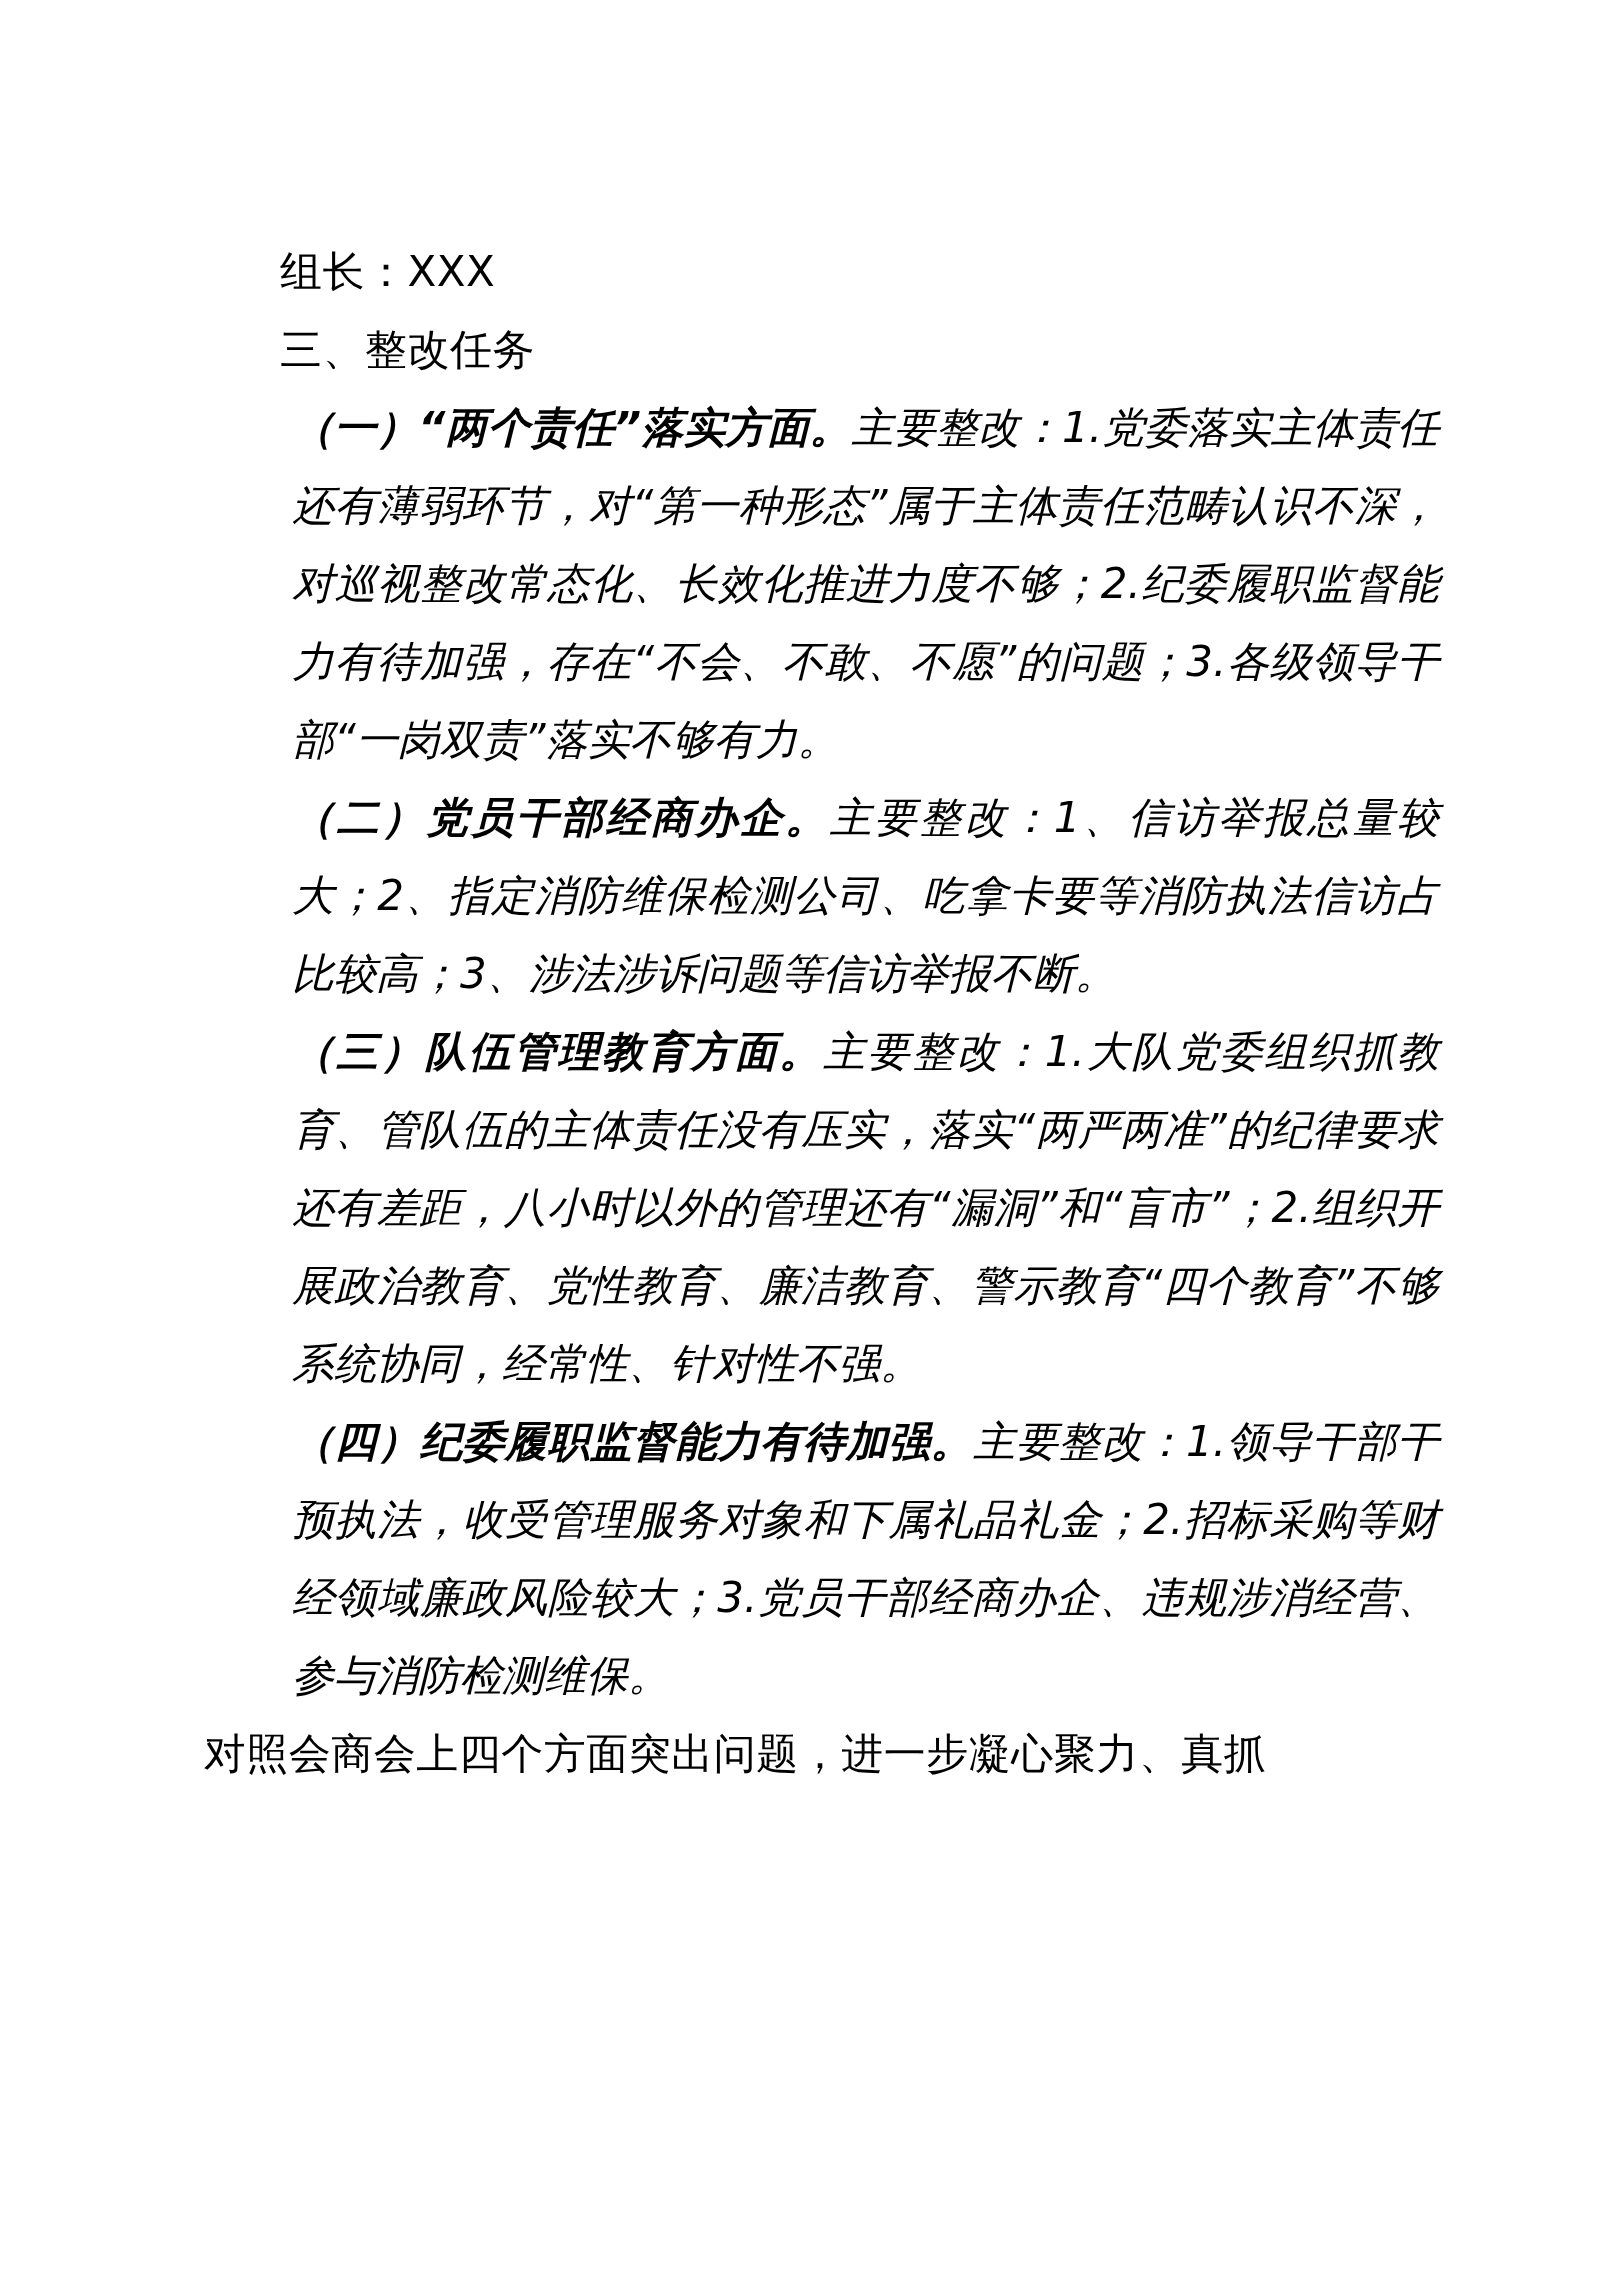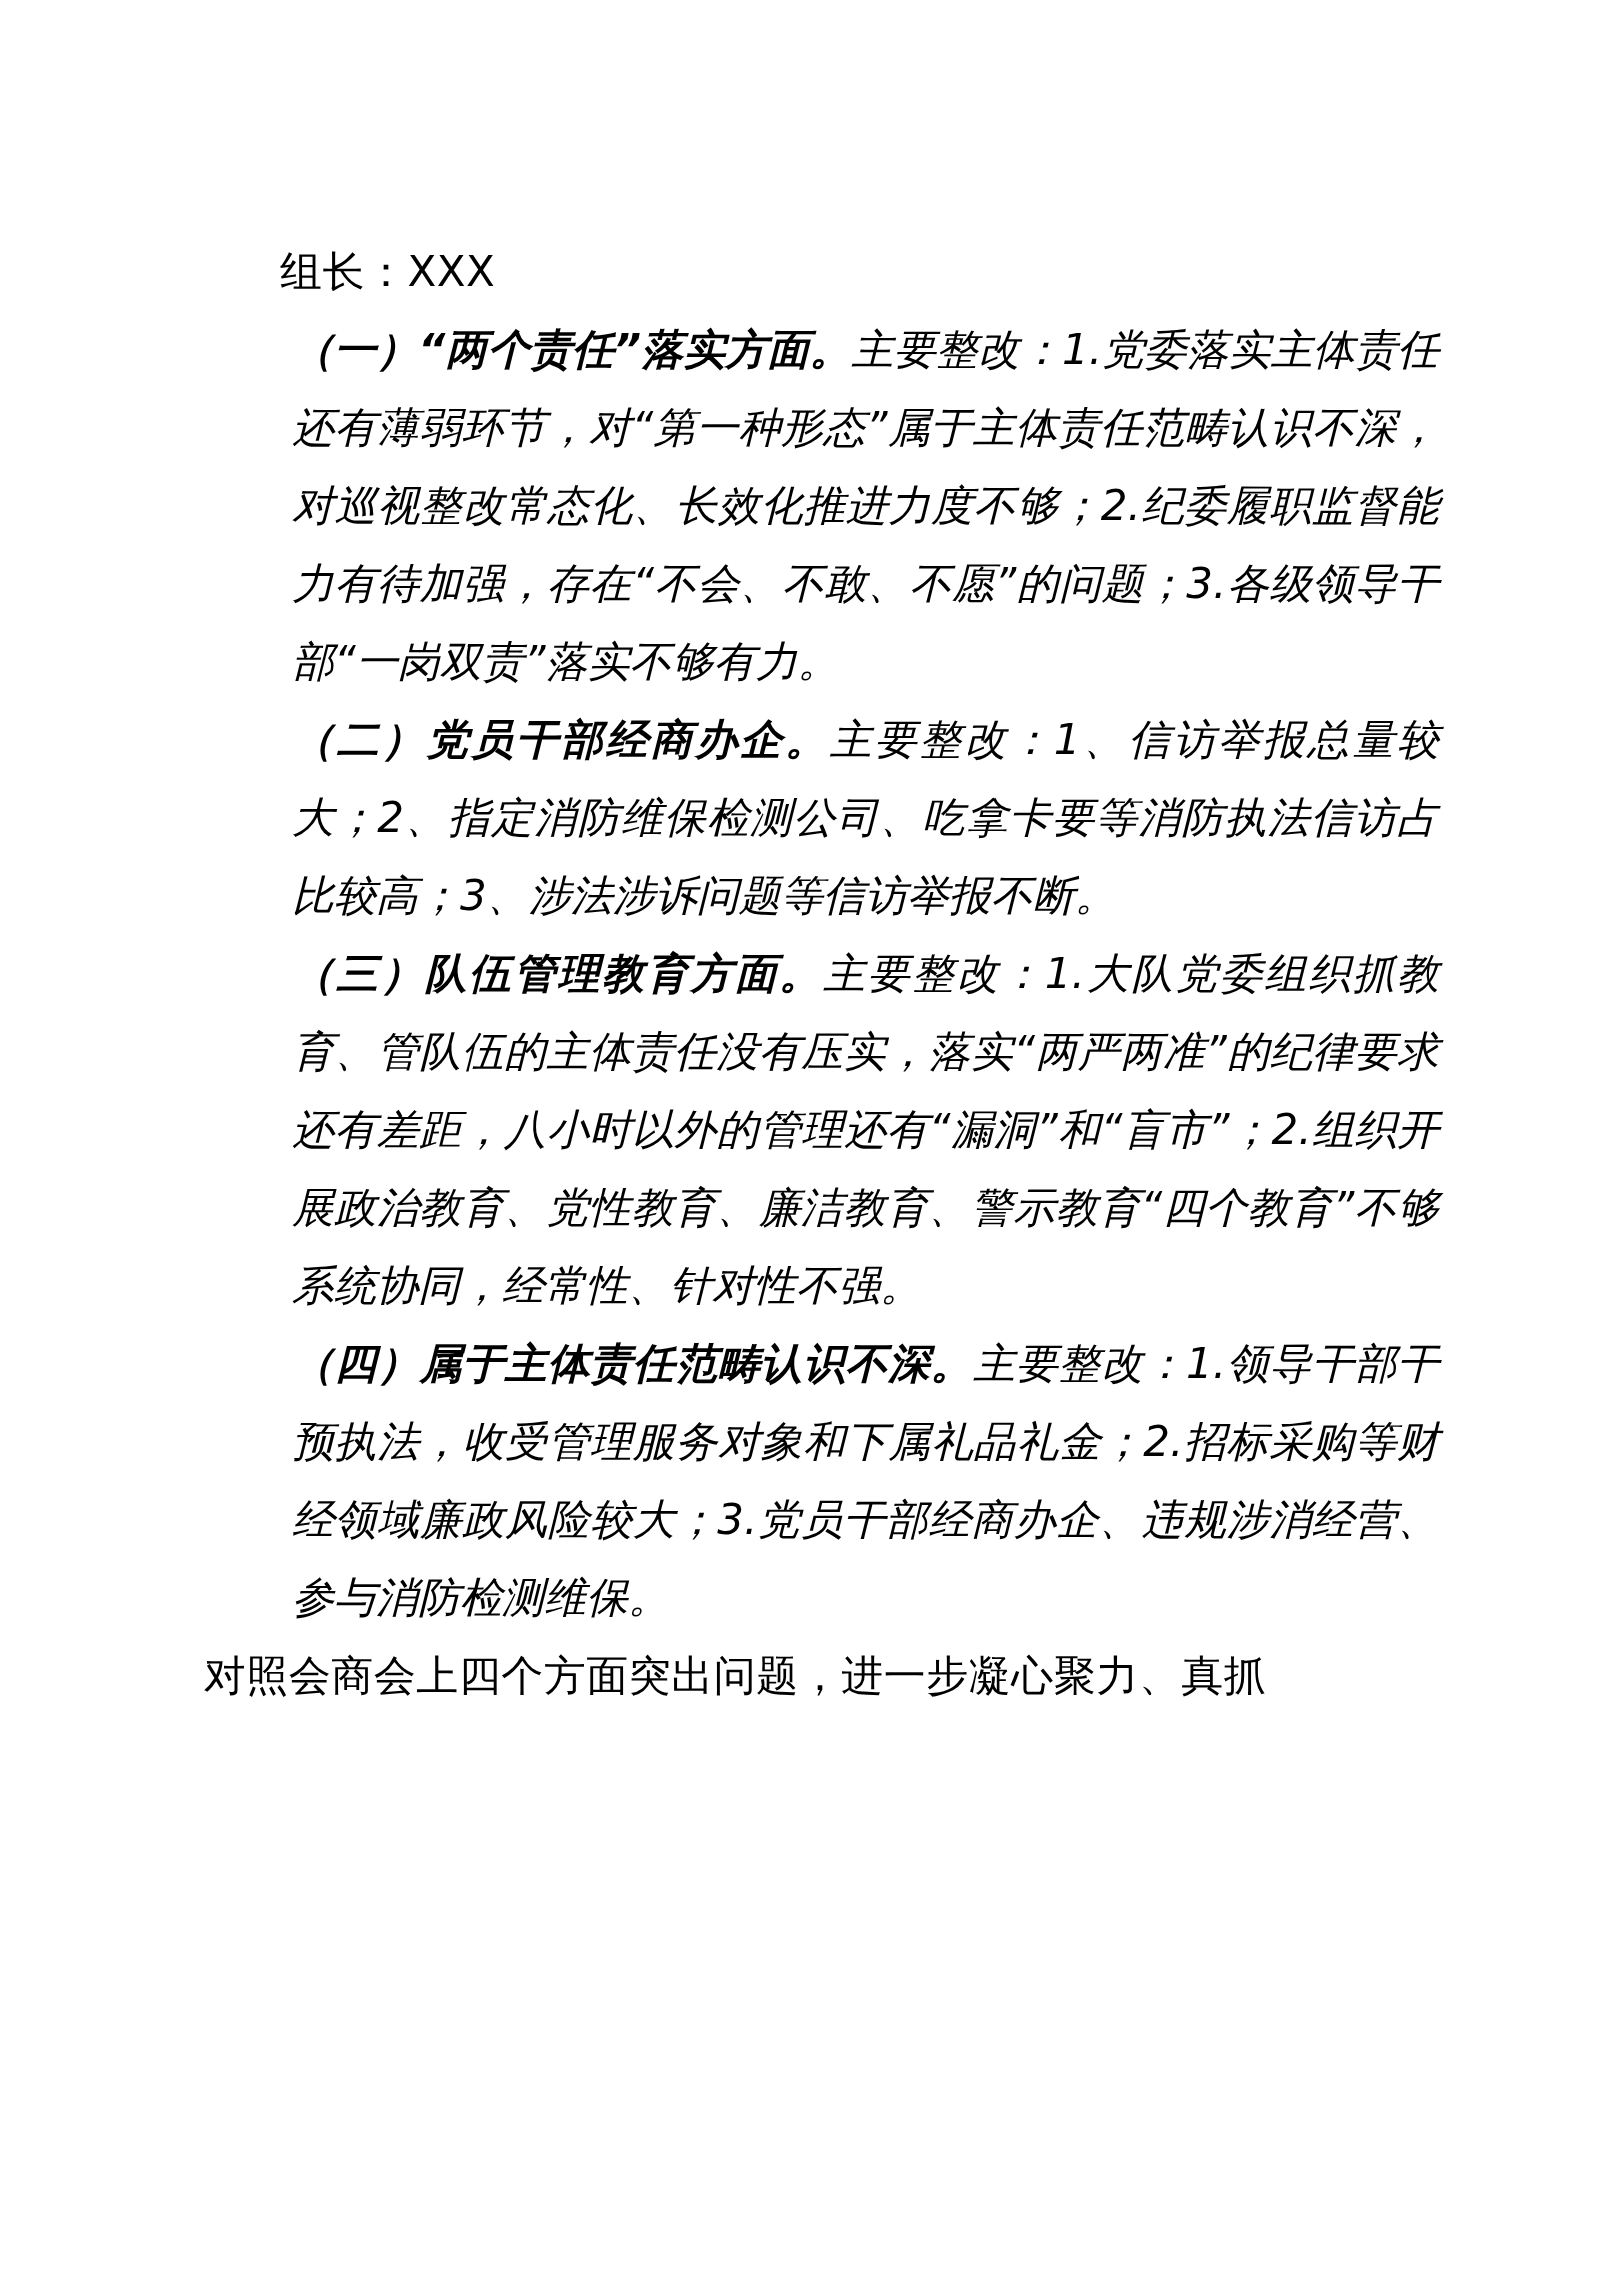--- a/index.html
+++ b/index.html
@@ -14,26 +14,27 @@
   .b { font-weight: bold; }
   .para { margin: 0; }
 </style>
 </head>
 <body>
 
 <div class="page">
   <div class="content">
 
     <div class="line indent">组长：XXX</div>
+    <div class="line indent">三、整改任务</div>
 
     <p class="para p indent2"><span class="b">（一）“两个责任”落实方面。</span><span>主要整改：1.党委落实主体责任还有薄弱环节，对“第一种形态”属于主体责任范畴认识不深，对巡视整改常态化、长效化推进力度不够；2.纪委履职监督能力有待加强，存在“不会、不敢、不愿”的问题；3.各级领导干部“一岗双责”落实不够有力。</span></p>
 
     <p class="para p indent2"><span class="b">（二）党员干部经商办企。</span><span>主要整改：1、信访举报总量较大；2、指定消防维保检测公司、吃拿卡要等消防执法信访占比较高；3、涉法涉诉问题等信访举报不断。</span></p>
 
     <p class="para p indent2"><span class="b">（三）队伍管理教育方面。</span><span>主要整改：1.大队党委组织抓教育、管队伍的主体责任没有压实，落实“两严两准”的纪律要求还有差距，八小时以外的管理还有“漏洞”和“盲市”；2.组织开展政治教育、党性教育、廉洁教育、警示教育“四个教育”不够系统协同，经常性、针对性不强。</span></p>
 
-    <p class="para p indent2"><span class="b">（四）属于主体责任范畴认识不深。</span><span>主要整改：1.领导干部干预执法，收受管理服务对象和下属礼品礼金；2.招标采购等财经领域廉政风险较大；3.党员干部经商办企、违规涉消经营、参与消防检测维保。</span></p>
+    <p class="para p indent2"><span class="b">（四）纪委履职监督能力有待加强。</span><span>主要整改：1.领导干部干预执法，收受管理服务对象和下属礼品礼金；2.招标采购等财经领域廉政风险较大；3.党员干部经商办企、违规涉消经营、参与消防检测维保。</span></p>
 
     <div class="line" style="padding-left:9.8px;">对照会商会上四个方面突出问题，进一步凝心聚力、真抓</div>
 
   </div>
 </div>
 
 
 </body></html>

